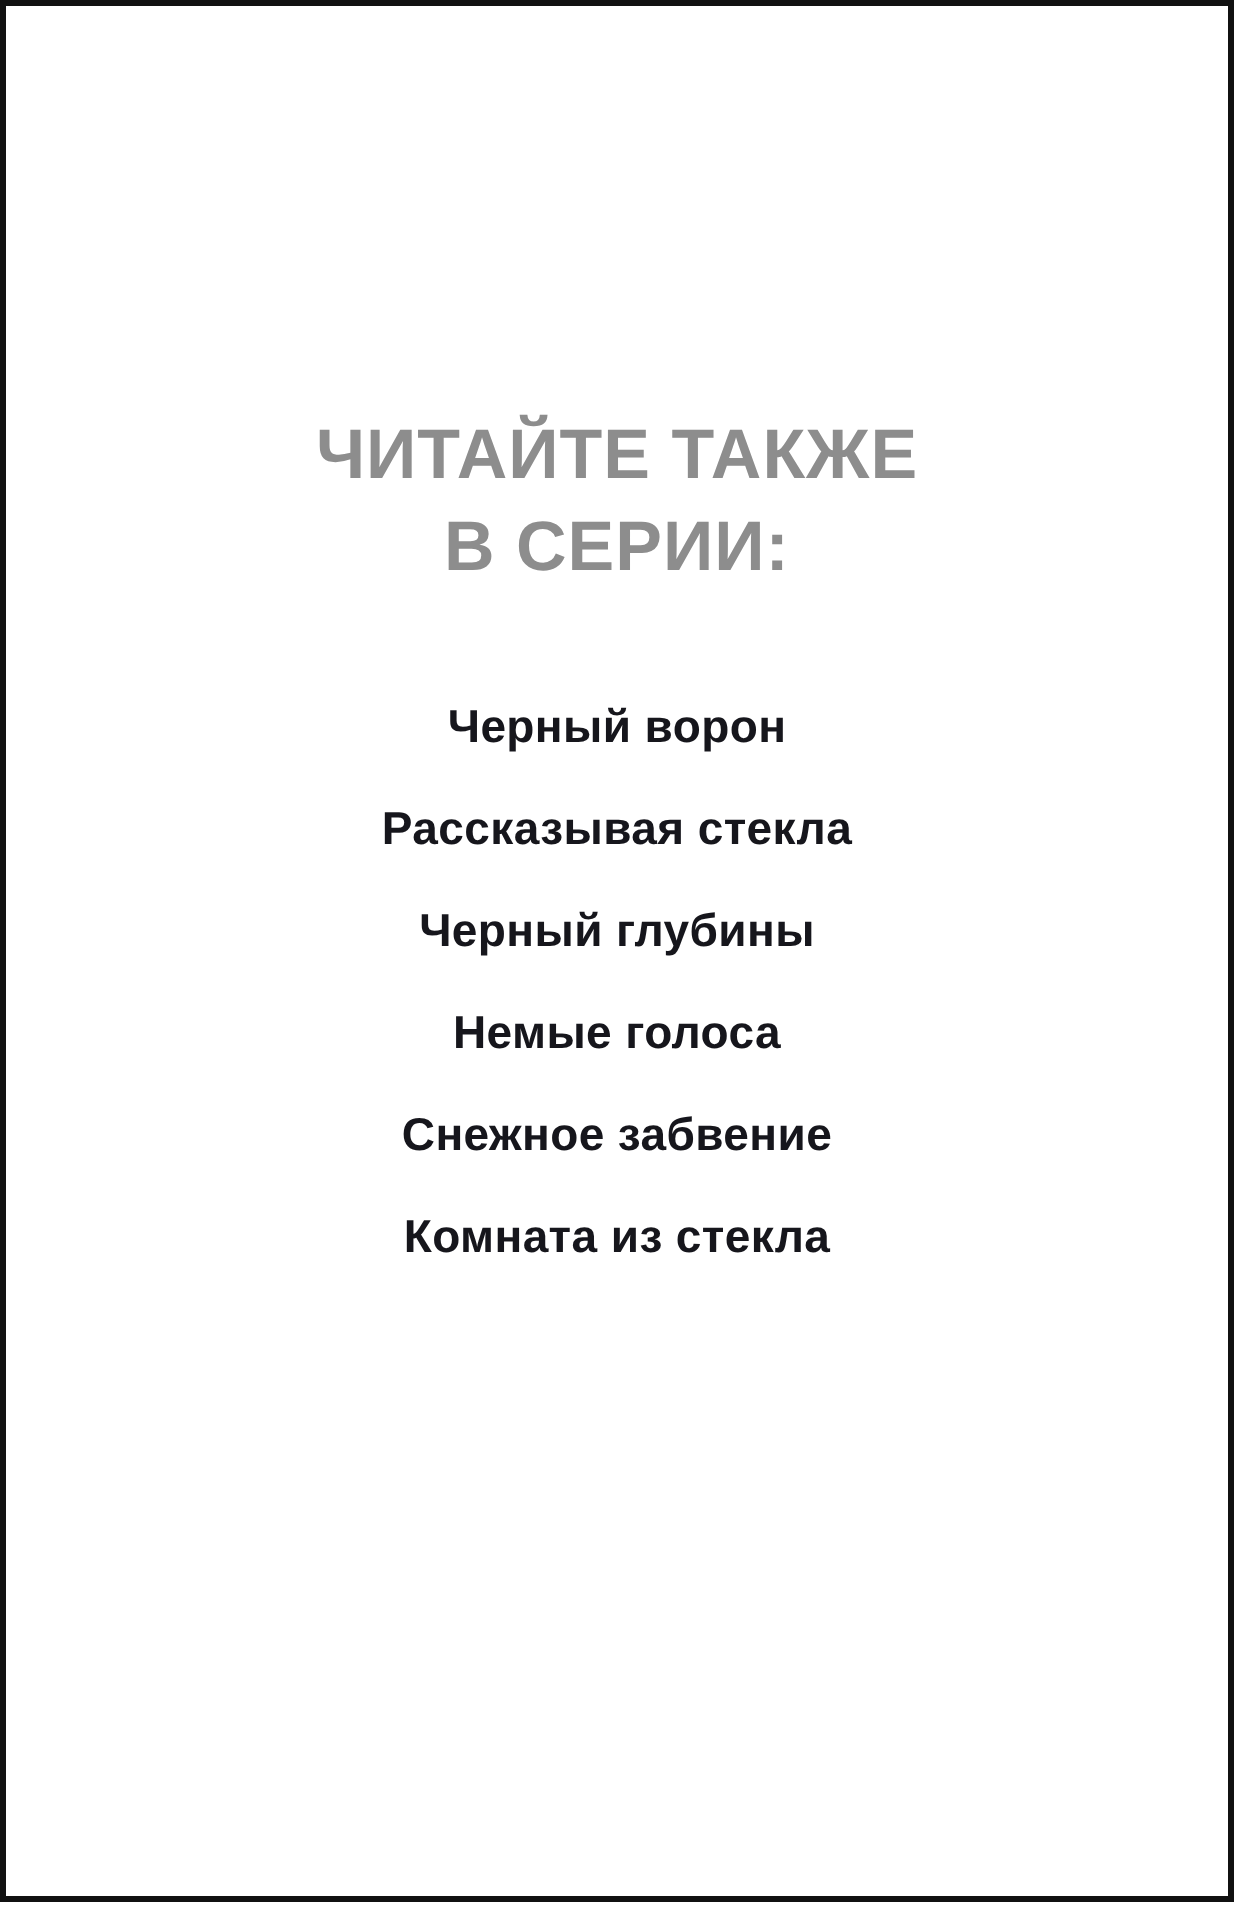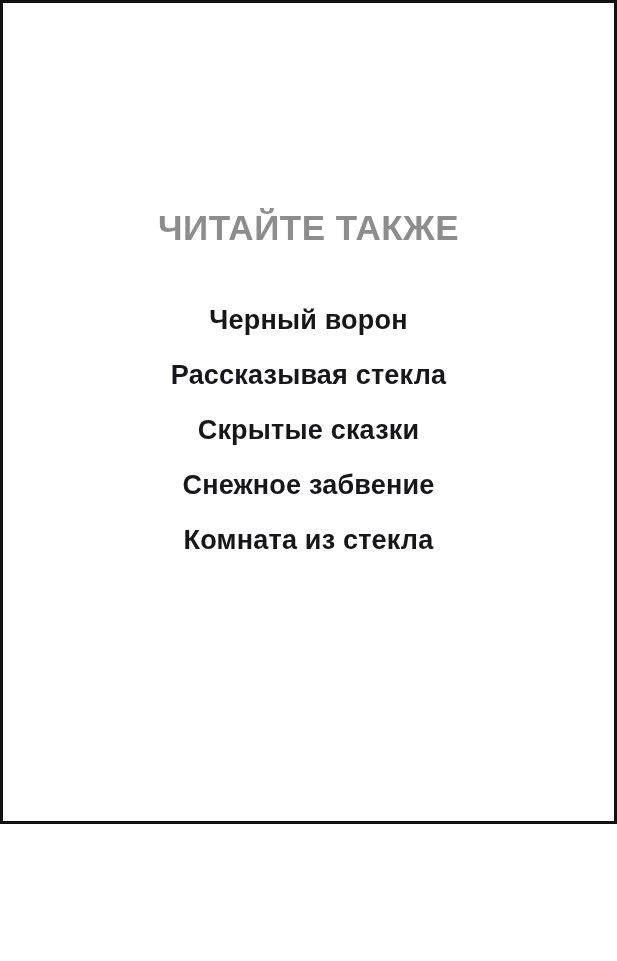--- a/index.html
+++ b/index.html
@@ -3,21 +3,21 @@
 <meta charset="utf-8">
 <style>
   html, body {
     margin: 0;
     padding: 0;
     background: #ffffff;
   }
   .page {
     position: relative;
     width: 617px;
-    height: 824px;
+    height: 951px;
     background: #ffffff;
     box-sizing: border-box;
     overflow: hidden;
     font-family: "Liberation Sans", sans-serif;
   }
   
   .page-frame {
     position: absolute;
     inset: 0;
     border: 3px solid #111111;
@@ -49,40 +49,42 @@
     margin: 0;
     padding: 0;
     list-style: none;
     margin-top: 42px;
     width: 100%;
   }
   .title-list li {
     text-align: center;
     color: #16161c;
     font-weight: bold;
-    font-size: 27px;
+    font-size: 23px;
     line-height: 1.0;
     padding: 14px 0;
     letter-spacing: 0.2px;
   }
 </style>
 </head>
 <body>
 
 <div class="page">
   <div class="page-frame"></div>
 
   <div class="content">
 
     <div class="heading">
       <span class="line">ЧИТАЙТЕ ТАКЖЕ</span>
+      <span class="line">В СЕРИИ:</span>
     </div>
 
     <ul class="title-list">
       <li>Черный ворон</li>
       <li>Рассказывая стекла</li>
-      <li>Скрытые сказки</li>
+      <li>Черный глубины</li>
+      <li>Немые голоса</li>
       <li>Снежное забвение</li>
       <li>Комната из стекла</li>
     </ul>
 
   </div>
 </div>
 
 </body></html>

